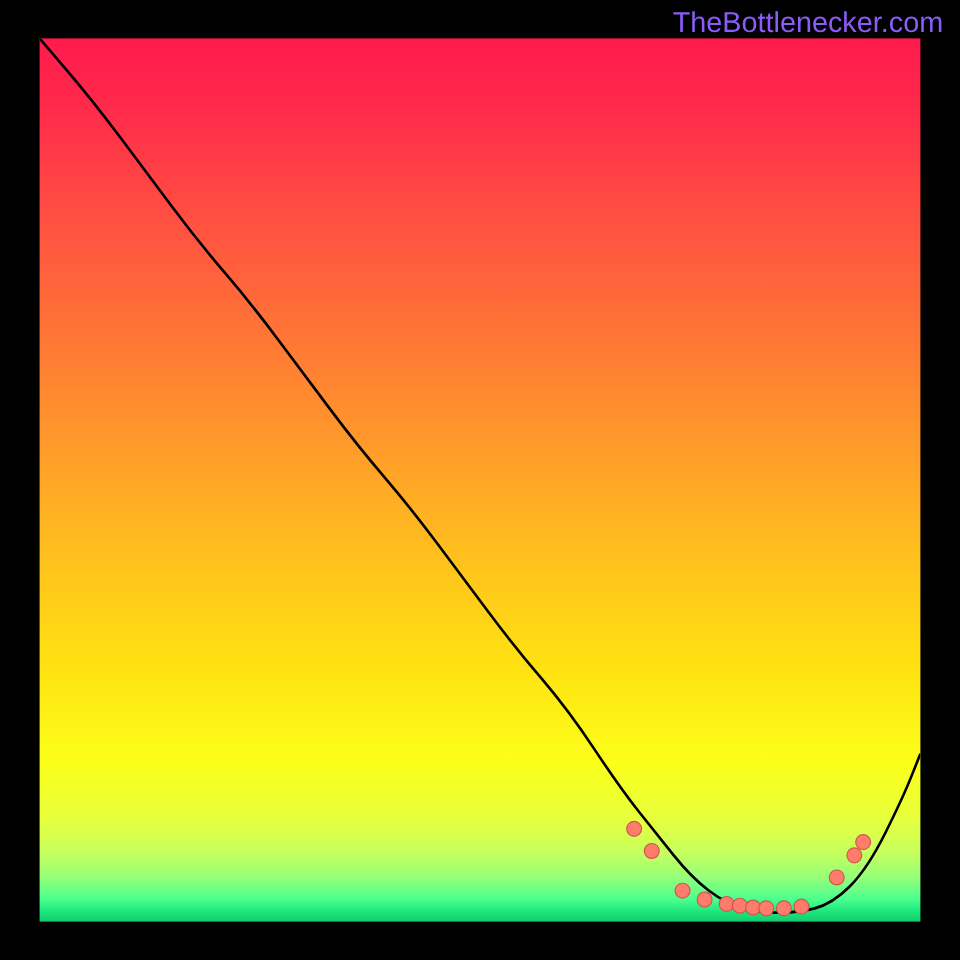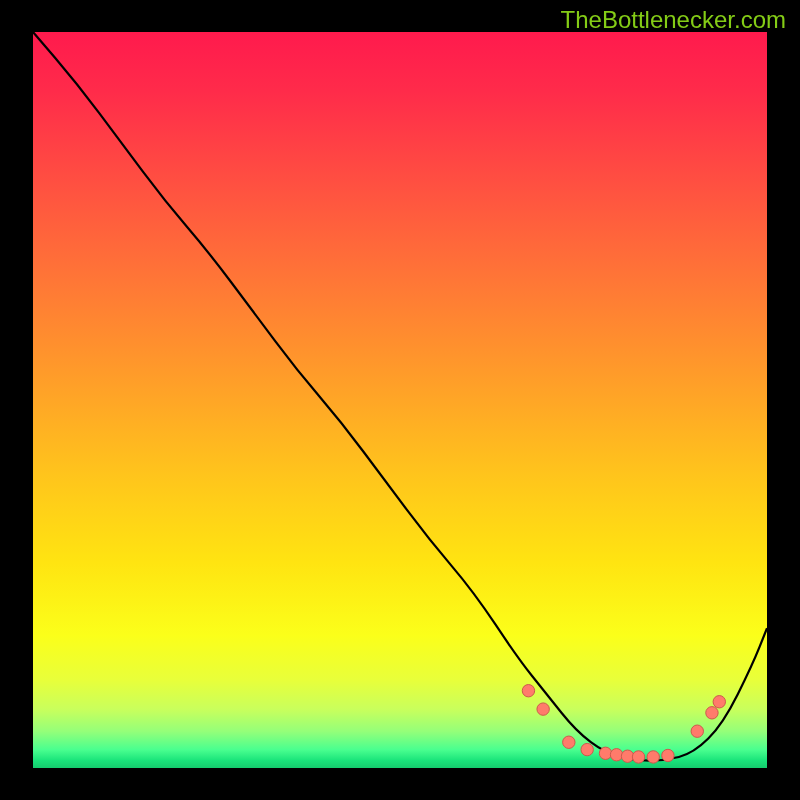--- a/index.html
+++ b/index.html
@@ -8,21 +8,21 @@
     height: 800px;
     background: #000;
     position: relative;
     font-family: Arial, sans-serif;
     overflow: hidden;
   }
   .attribution {
     position: absolute;
     top: 6px;
     right: 14px;
-    color: #84cc16;
+    color: #8b5cf6;
     font-size: 24px;
     font-weight: 400;
     z-index: 10;
   }
   .plot-area {
     position: absolute;
     left: 33px;
     top: 32px;
     width: 734px;
     height: 736px;

